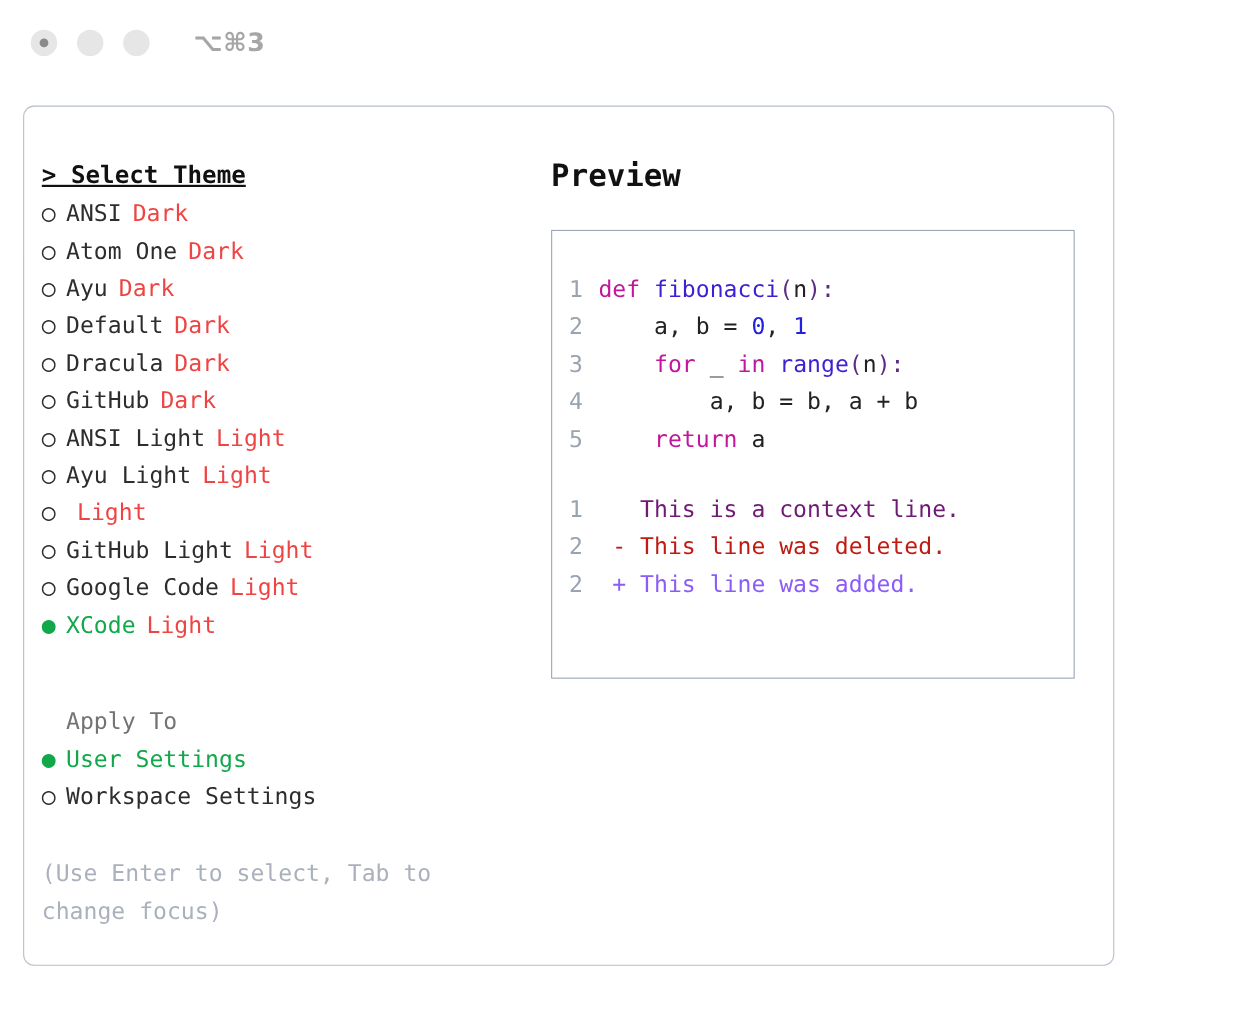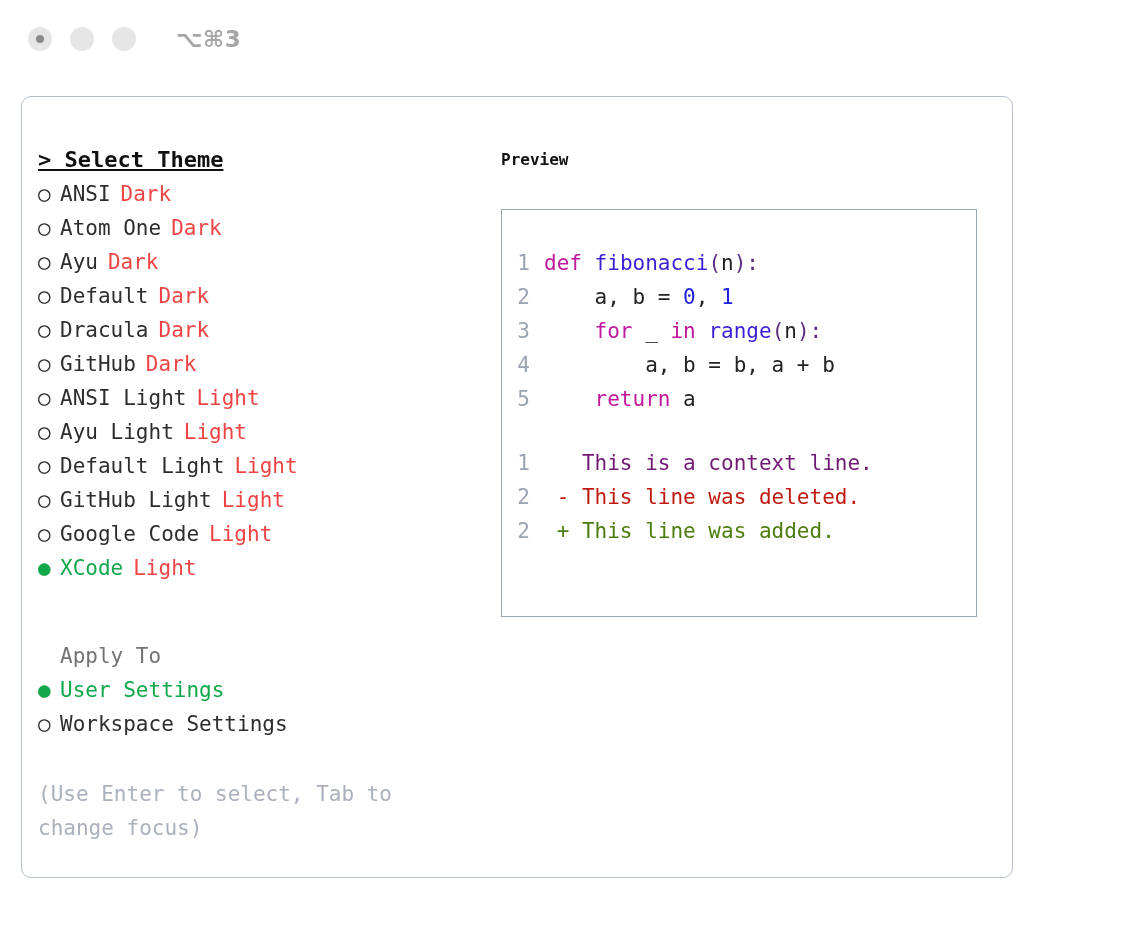--- a/index.html
+++ b/index.html
@@ -125,21 +125,21 @@
   }
 
   
   .right-col {
     position: absolute;
     left: 479px;
     top: 46px;
     width: 490px;
   }
   .preview-title {
-    font-size: 16px;
+    font-size: 28px;
     font-weight: bold;
     color: #111111;
     line-height: 34px;
   }
   .preview-box {
     margin-top: 32px;
     width: 476px;
     height: 408px;
     border: 1.5px solid #9aa6b5;
     box-sizing: border-box;
@@ -160,21 +160,21 @@
     padding-right: 14px;
     box-sizing: border-box;
   }
   .code-txt { color: #222222; }
   .kw  { color: #c0179c; }
   .fn  { color: #3d1fd4; }
   .num { color: #2222dd; }
   .pun { color: #5a2d82; }
   .ctx { color: #701a75; }
   .del { color: #c01b13; }
-  .add { color: #4d7c0f; }
+  .add { color: #8b5cf6; }
   .gap { height: 30px; }
 </style>
 </head>
 <body>
 
 <div class="page">
 
   <div class="titlebar">
     <div class="dots">
       <span class="dot">
@@ -193,21 +193,21 @@
         <div class="section-head">&gt; Select Theme</div>
         <div id="theme-list">
             <div class="opt-row"><span class="bullet">○</span><span class="opt-label">ANSI</span><span class="opt-tag">Dark</span></div>
             <div class="opt-row"><span class="bullet">○</span><span class="opt-label">Atom One</span><span class="opt-tag">Dark</span></div>
             <div class="opt-row"><span class="bullet">○</span><span class="opt-label">Ayu</span><span class="opt-tag">Dark</span></div>
             <div class="opt-row"><span class="bullet">○</span><span class="opt-label">Default</span><span class="opt-tag">Dark</span></div>
             <div class="opt-row"><span class="bullet">○</span><span class="opt-label">Dracula</span><span class="opt-tag">Dark</span></div>
             <div class="opt-row"><span class="bullet">○</span><span class="opt-label">GitHub</span><span class="opt-tag">Dark</span></div>
             <div class="opt-row"><span class="bullet">○</span><span class="opt-label">ANSI Light</span><span class="opt-tag">Light</span></div>
             <div class="opt-row"><span class="bullet">○</span><span class="opt-label">Ayu Light</span><span class="opt-tag">Light</span></div>
-            <div class="opt-row"><span class="bullet">○</span><span class="opt-label">Default Light</span><span class="opt-tag">Light</span></div>
+            <div class="opt-row"><span class="bullet">○</span><span class="opt-tag">Light</span></div>
             <div class="opt-row"><span class="bullet">○</span><span class="opt-label">GitHub Light</span><span class="opt-tag">Light</span></div>
             <div class="opt-row"><span class="bullet">○</span><span class="opt-label">Google Code</span><span class="opt-tag">Light</span></div>
             <div class="opt-row selected"><span class="bullet sel">●</span><span class="opt-label">XCode</span><span class="opt-tag">Light</span></div>
           </div>
 
         <div class="apply-head">Apply To</div>
         <div id="apply-list">
             <div class="opt-row selected"><span class="bullet sel">●</span><span class="opt-label">User Settings</span></div>
             <div class="opt-row"><span class="bullet">○</span><span class="opt-label">Workspace Settings</span></div>
           </div>

